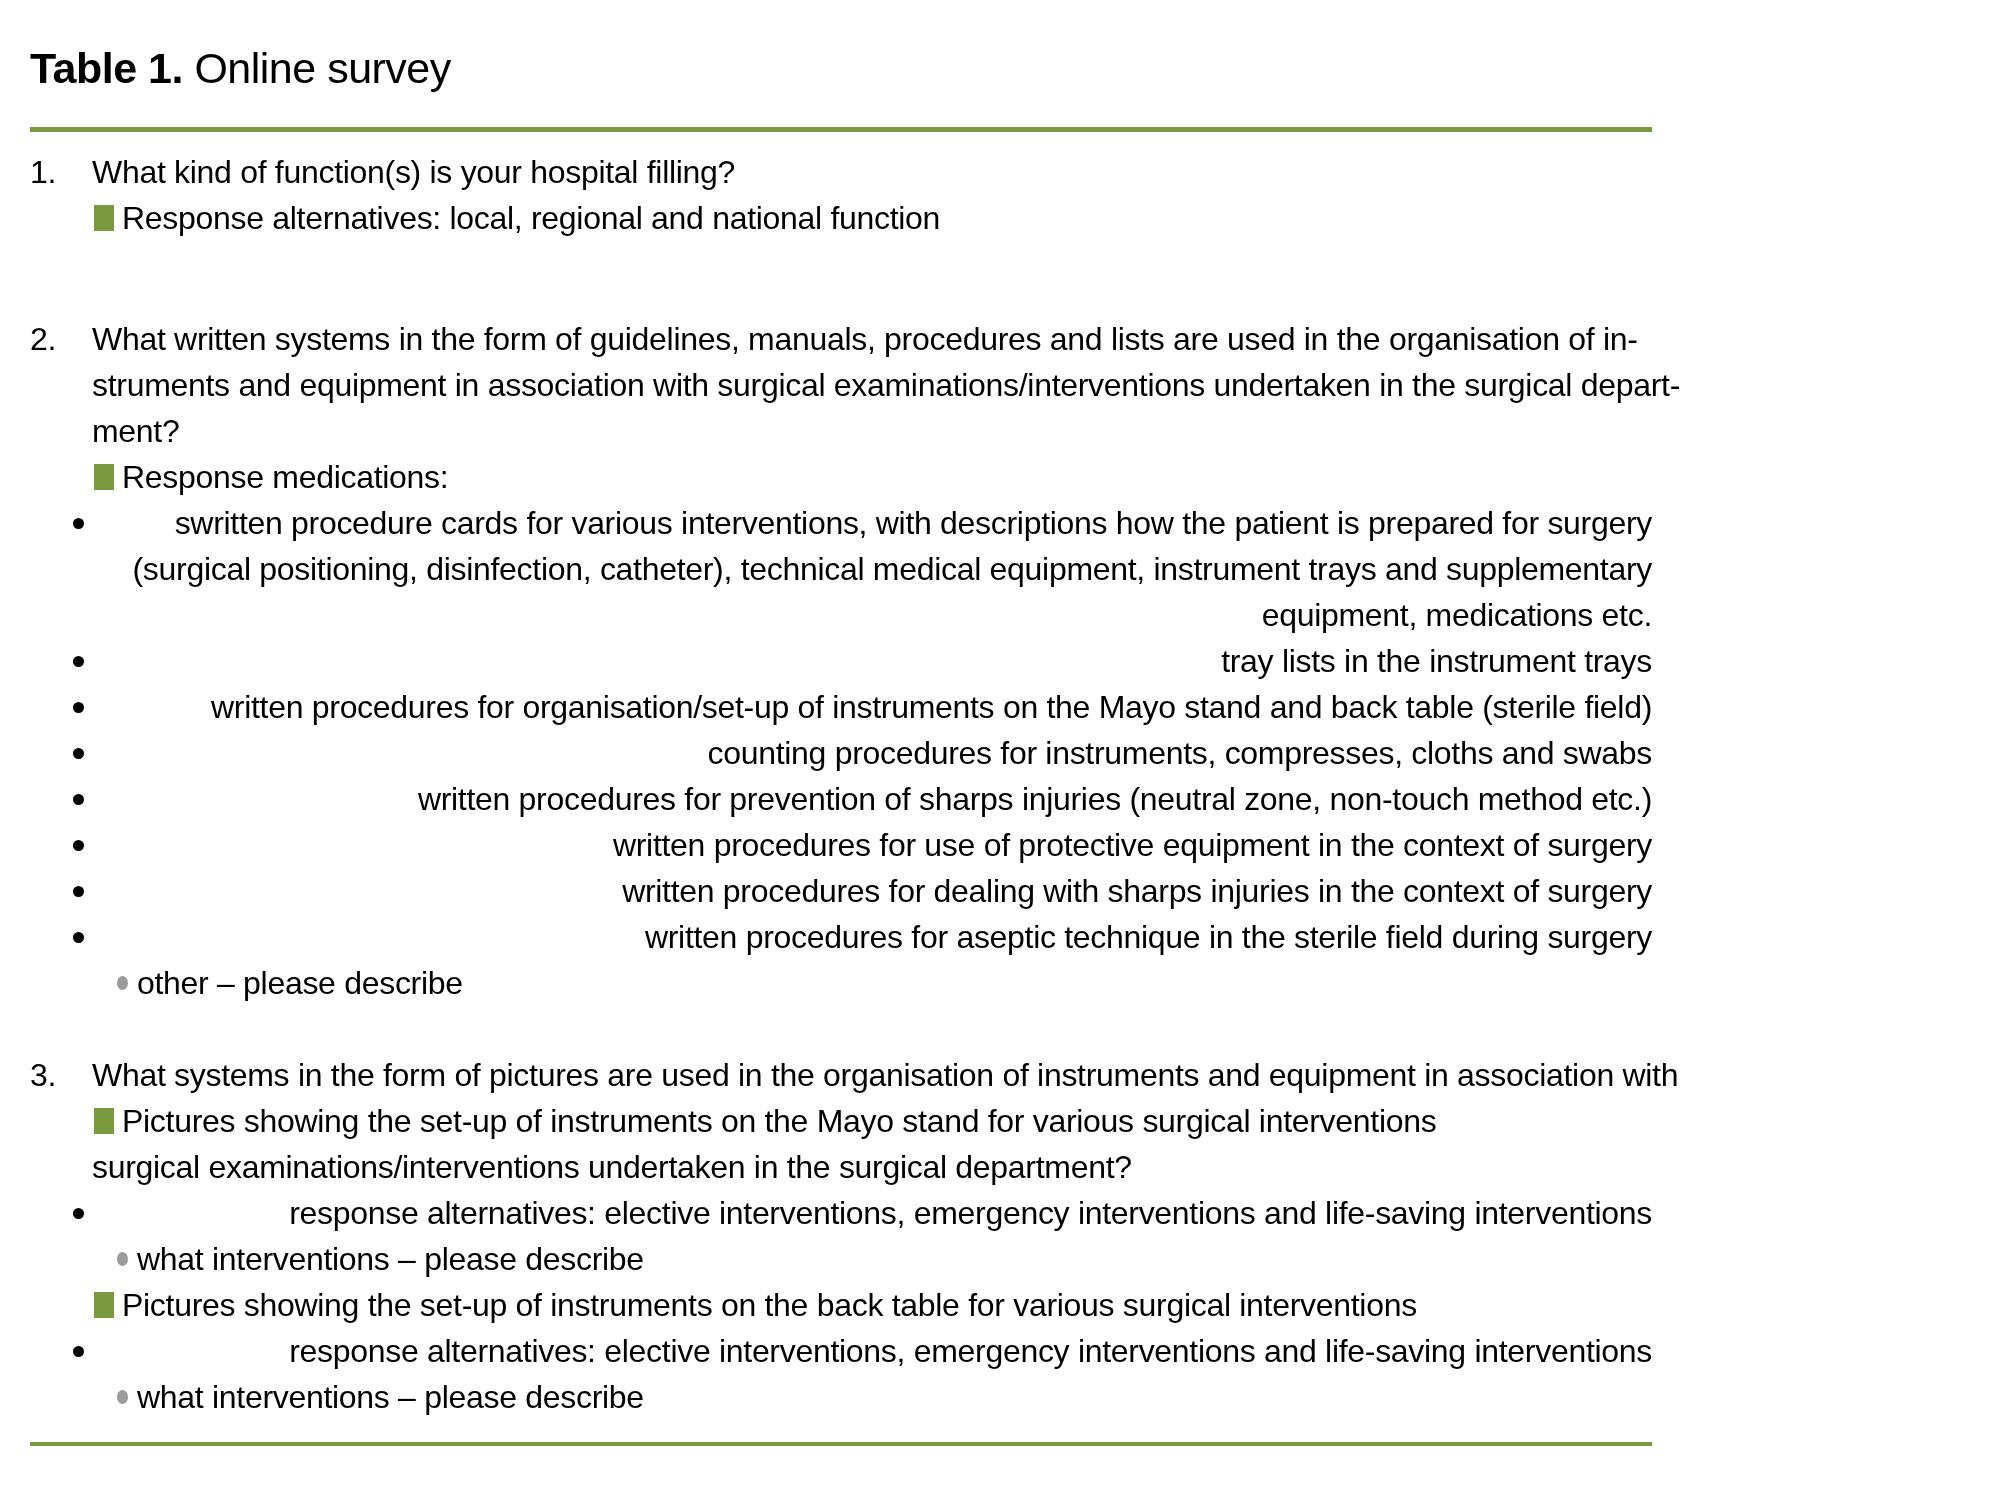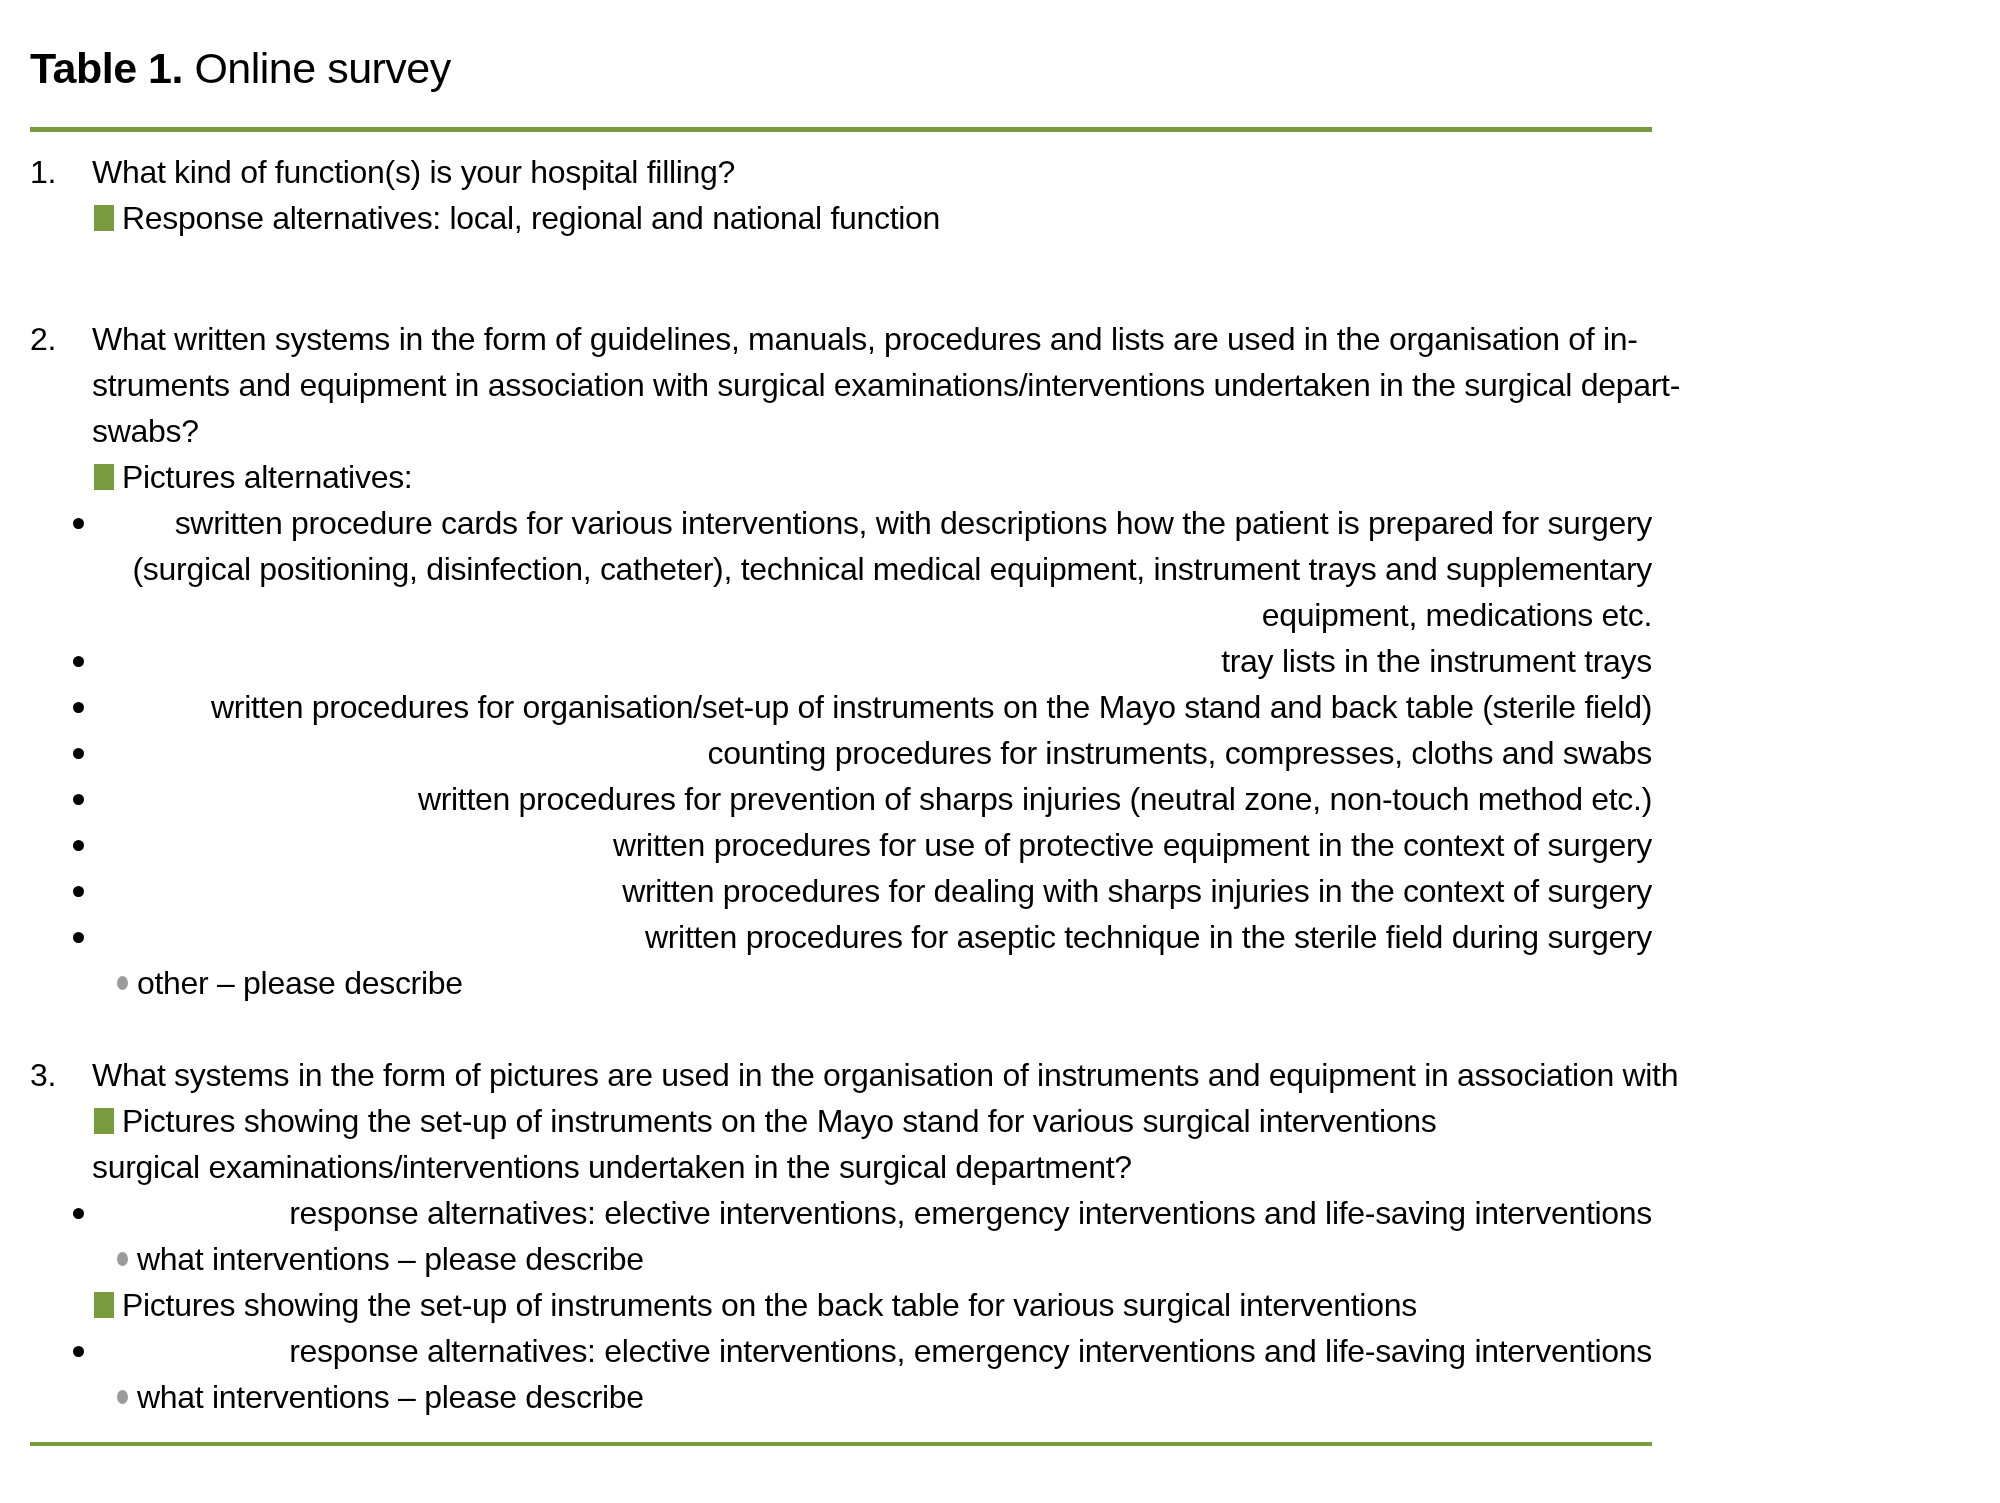--- a/index.html
+++ b/index.html
@@ -98,22 +98,22 @@
         <div class="qbody">
           <div class="line">What kind of function(s) is your hospital filling?</div>
           <div class="line t-square"><span class="marker m-square"></span><span>Response alternatives: local, regional and national function</span></div>
         </div>
       </div>
       <div class="question q-gap-large">
         <div class="qnum">2.</div>
         <div class="qbody">
           <div class="line">What written systems in the form of guidelines, manuals, procedures and lists are used in the organisation of in-</div>
           <div class="line">struments and equipment in association with surgical examinations/interventions undertaken in the surgical depart-</div>
-          <div class="line">swabs?</div>
-          <div class="line t-square"><span class="marker m-square"></span><span>Pictures alternatives:</span></div>
+          <div class="line">ment?</div>
+          <div class="line t-square"><span class="marker m-square"></span><span>Response medications:</span></div>
           <div class="line t-dot"><span class="marker m-dot"></span><span>swritten procedure cards for various interventions, with descriptions how the patient is prepared for surgery</span></div>
           <div class="line t-dot cont"><span>(surgical positioning, disinfection, catheter), technical medical equipment, instrument trays and supplementary</span></div>
           <div class="line t-dot cont"><span>equipment, medications etc.</span></div>
           <div class="line t-dot"><span class="marker m-dot"></span><span>tray lists in the instrument trays</span></div>
           <div class="line t-dot"><span class="marker m-dot"></span><span>written procedures for organisation/set-up of instruments on the Mayo stand and back table (sterile field)</span></div>
           <div class="line t-dot"><span class="marker m-dot"></span><span>counting procedures for instruments, compresses, cloths and swabs</span></div>
           <div class="line t-dot"><span class="marker m-dot"></span><span>written procedures for prevention of sharps injuries (neutral zone, non-touch method etc.)</span></div>
           <div class="line t-dot"><span class="marker m-dot"></span><span>written procedures for use of protective equipment in the context of surgery</span></div>
           <div class="line t-dot"><span class="marker m-dot"></span><span>written procedures for dealing with sharps injuries in the context of surgery</span></div>
           <div class="line t-dot"><span class="marker m-dot"></span><span>written procedures for aseptic technique in the sterile field during surgery</span></div>

